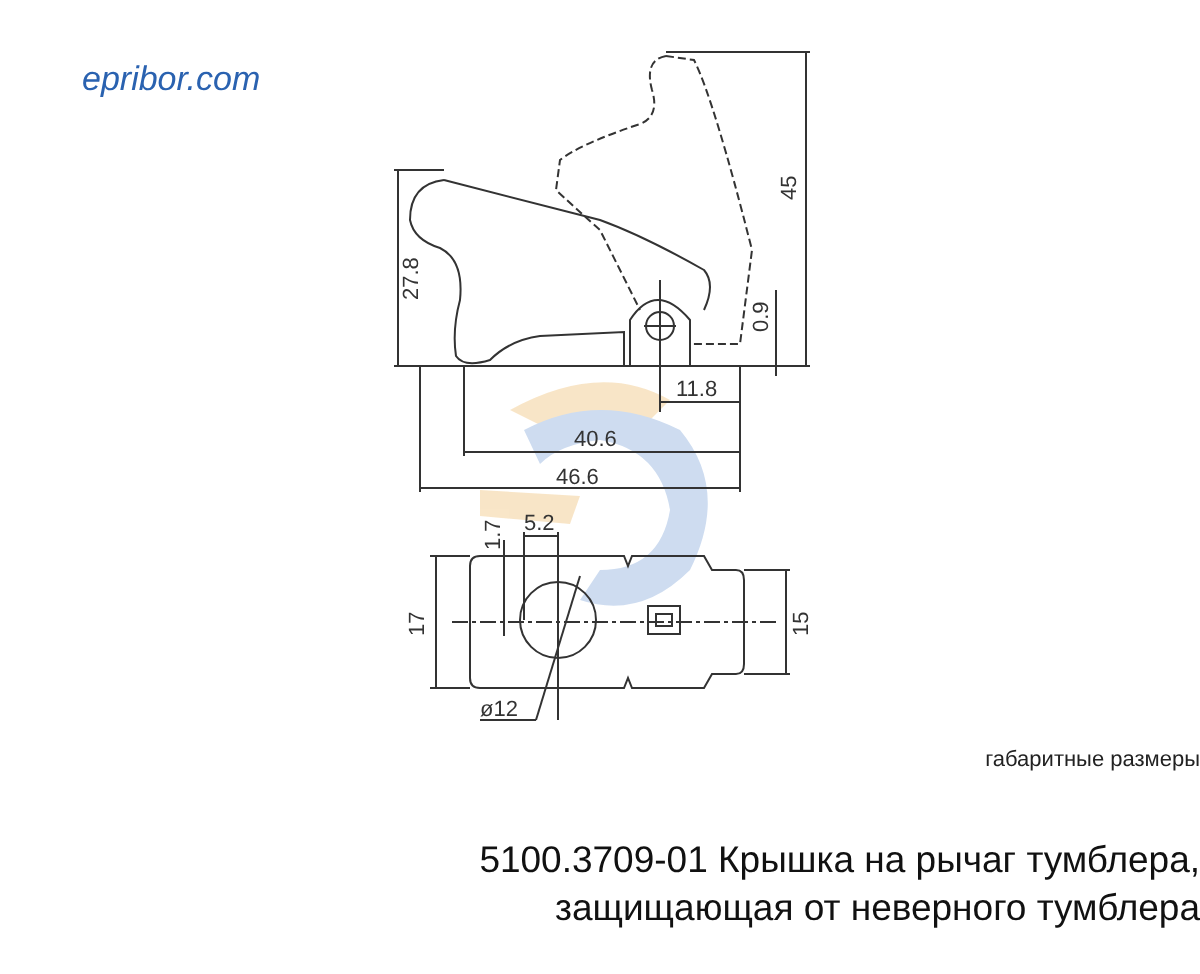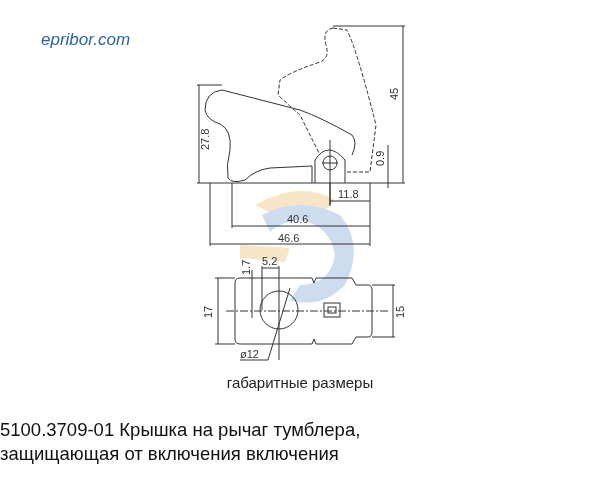--- a/index.html
+++ b/index.html
@@ -1,20 +1,20 @@
 <!DOCTYPE html>
 <html><head>
 <meta charset="utf-8">
 <style>
   html, body { margin: 0; padding: 0; background: #ffffff; }
   body { width: 600px; height: 487px; position: relative; overflow: hidden; font-family: "Liberation Sans", sans-serif; }
   .brand { position: absolute; left: 41px; top: 30px; font-size: 17px; color: #2a62b0; font-style: italic; }
   .drawing { position: absolute; left: 0; top: 0; width: 600px; height: 487px; }
-  .caption-small { position: absolute; left: 0; width: 600px; top: 374px; text-align: center; font-size: 15px; color: #222; }
-  .title { position: absolute; left: 0; width: 600px; top: 418px; text-align: left; font-size: 18.5px; line-height: 24px; color: #111; }
+  .caption-small { position: absolute; left: 0; width: 600px; top: 374px; text-align: right; font-size: 11px; color: #222; }
+  .title { position: absolute; left: 0; width: 600px; top: 418px; text-align: right; font-size: 18.5px; line-height: 24px; color: #111; }
   .dimtext { font-family: "Liberation Sans", sans-serif; font-size: 11px; fill: #333; }
 </style>
 </head>
 <body>
 
 <div class="brand">epribor.com</div>
 
 <svg class="drawing" viewBox="0 0 600 487" xmlns="http://www.w3.org/2000/svg">
 
   <g opacity="0.9">
@@ -88,14 +88,14 @@
   <text class="dimtext" x="250" y="275" transform="rotate(-90 250 275)">1.7</text>
   <text class="dimtext" x="262" y="265">5.2</text>
   <text class="dimtext" x="212" y="318" transform="rotate(-90 212 318)">17</text>
   <text class="dimtext" x="404" y="318" transform="rotate(-90 404 318)">15</text>
   <text class="dimtext" x="240" y="358">ø12</text>
 </svg>
 
 <div class="caption-small">габаритные размеры</div>
 <div class="title">
   <div>5100.3709-01 Крышка на рычаг тумблера,</div>
-  <div>защищающая от включения включения</div>
+  <div>защищающая от неверного тумблера</div>
 </div>
 
 </body></html>

